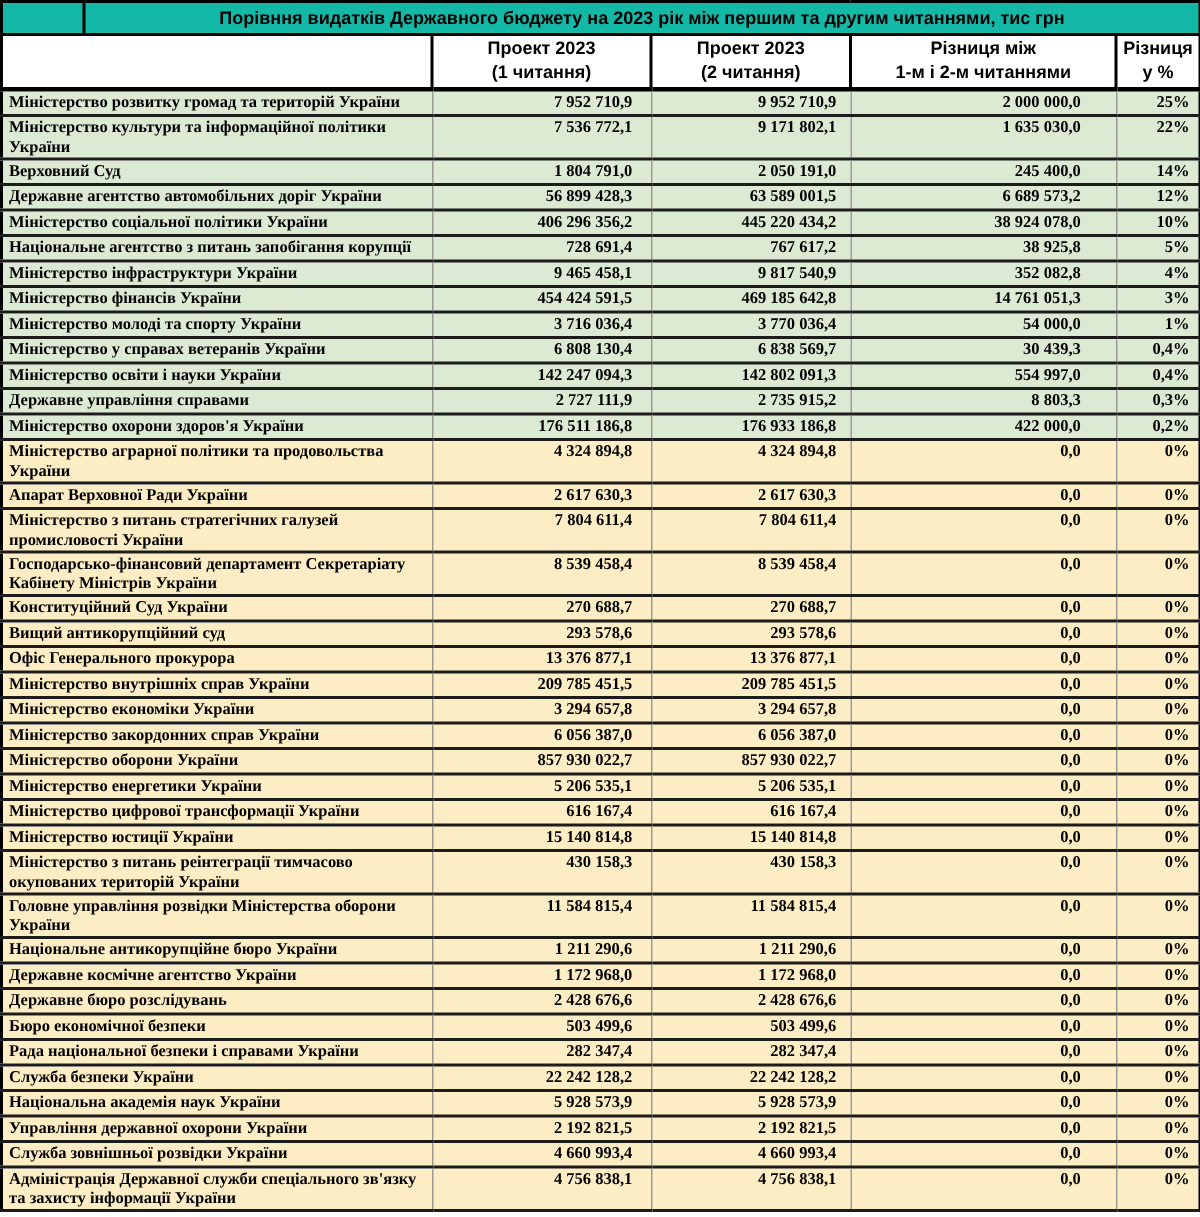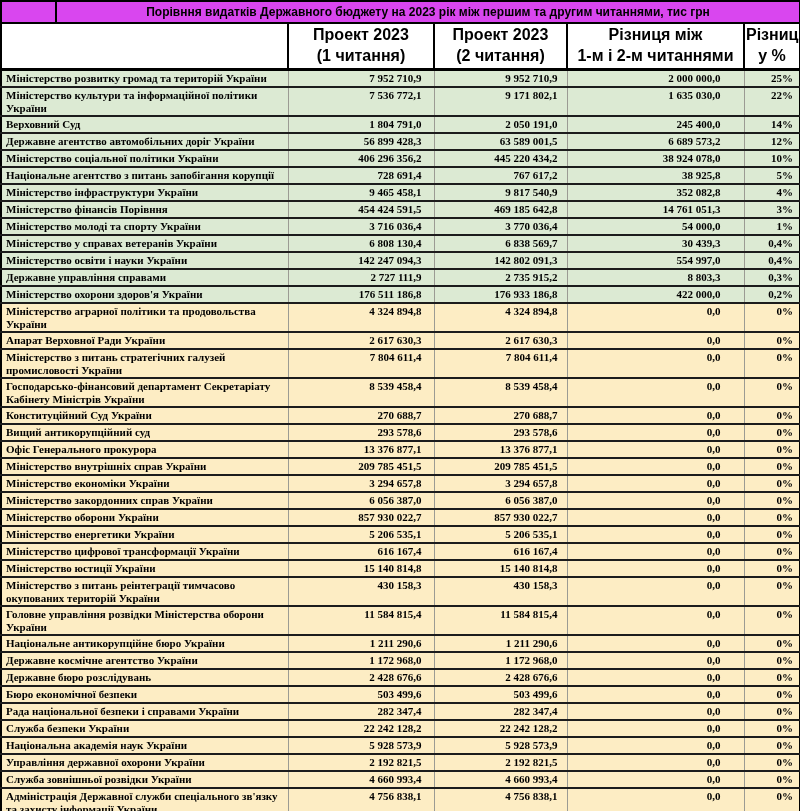--- a/index.html
+++ b/index.html
@@ -23,42 +23,42 @@
   col.c-stub   { width: 55px; }
   col.c-name   { width: 232px; }
   col.c-v1     { width: 146px; }
   col.c-v2     { width: 133px; }
   col.c-diff   { width: 177px; }
   col.c-pct    { width: 56px; }
 
   
   tr.title-row td {
     border: 2px solid #000000;
-    background: #d946ef;
+    background: #14b8a6;
     height: 18px;
   }
   td.title-cell {
     font-family: "Liberation Sans", sans-serif;
     font-size: 12px;
     font-weight: bold;
     text-align: center;
     vertical-align: middle;
     padding: 1px 2px;
   }
 
   
   tr.header-row td, tr.header-row th {
     border: 2px solid #000000;
     border-bottom: 3px solid #000000;
     background: #ffffff;
     height: 32px;
   }
   th.col-header {
     font-family: "Liberation Sans", sans-serif;
-    font-size: 16px;
+    font-size: 12px;
     font-weight: bold;
     text-align: center;
     vertical-align: middle;
     white-space: pre-line;
     line-height: 1.3;
     padding: 1px 1px;
   }
 
   
   tbody.data td {
@@ -162,21 +162,21 @@
           <td class="num pct">5%</td>
         </tr>
         <tr class="changed">
           <td class="name" colspan="2">Міністерство інфраструктури України</td>
           <td class="num v1">9 465 458,1</td>
           <td class="num v2">9 817 540,9</td>
           <td class="num diff">352 082,8</td>
           <td class="num pct">4%</td>
         </tr>
         <tr class="changed">
-          <td class="name" colspan="2">Міністерство фінансів Порівння</td>
+          <td class="name" colspan="2">Міністерство фінансів України</td>
           <td class="num v1">454 424 591,5</td>
           <td class="num v2">469 185 642,8</td>
           <td class="num diff">14 761 051,3</td>
           <td class="num pct">3%</td>
         </tr>
         <tr class="changed">
           <td class="name" colspan="2">Міністерство молоді та спорту України</td>
           <td class="num v1">3 716 036,4</td>
           <td class="num v2">3 770 036,4</td>
           <td class="num diff">54 000,0</td>

